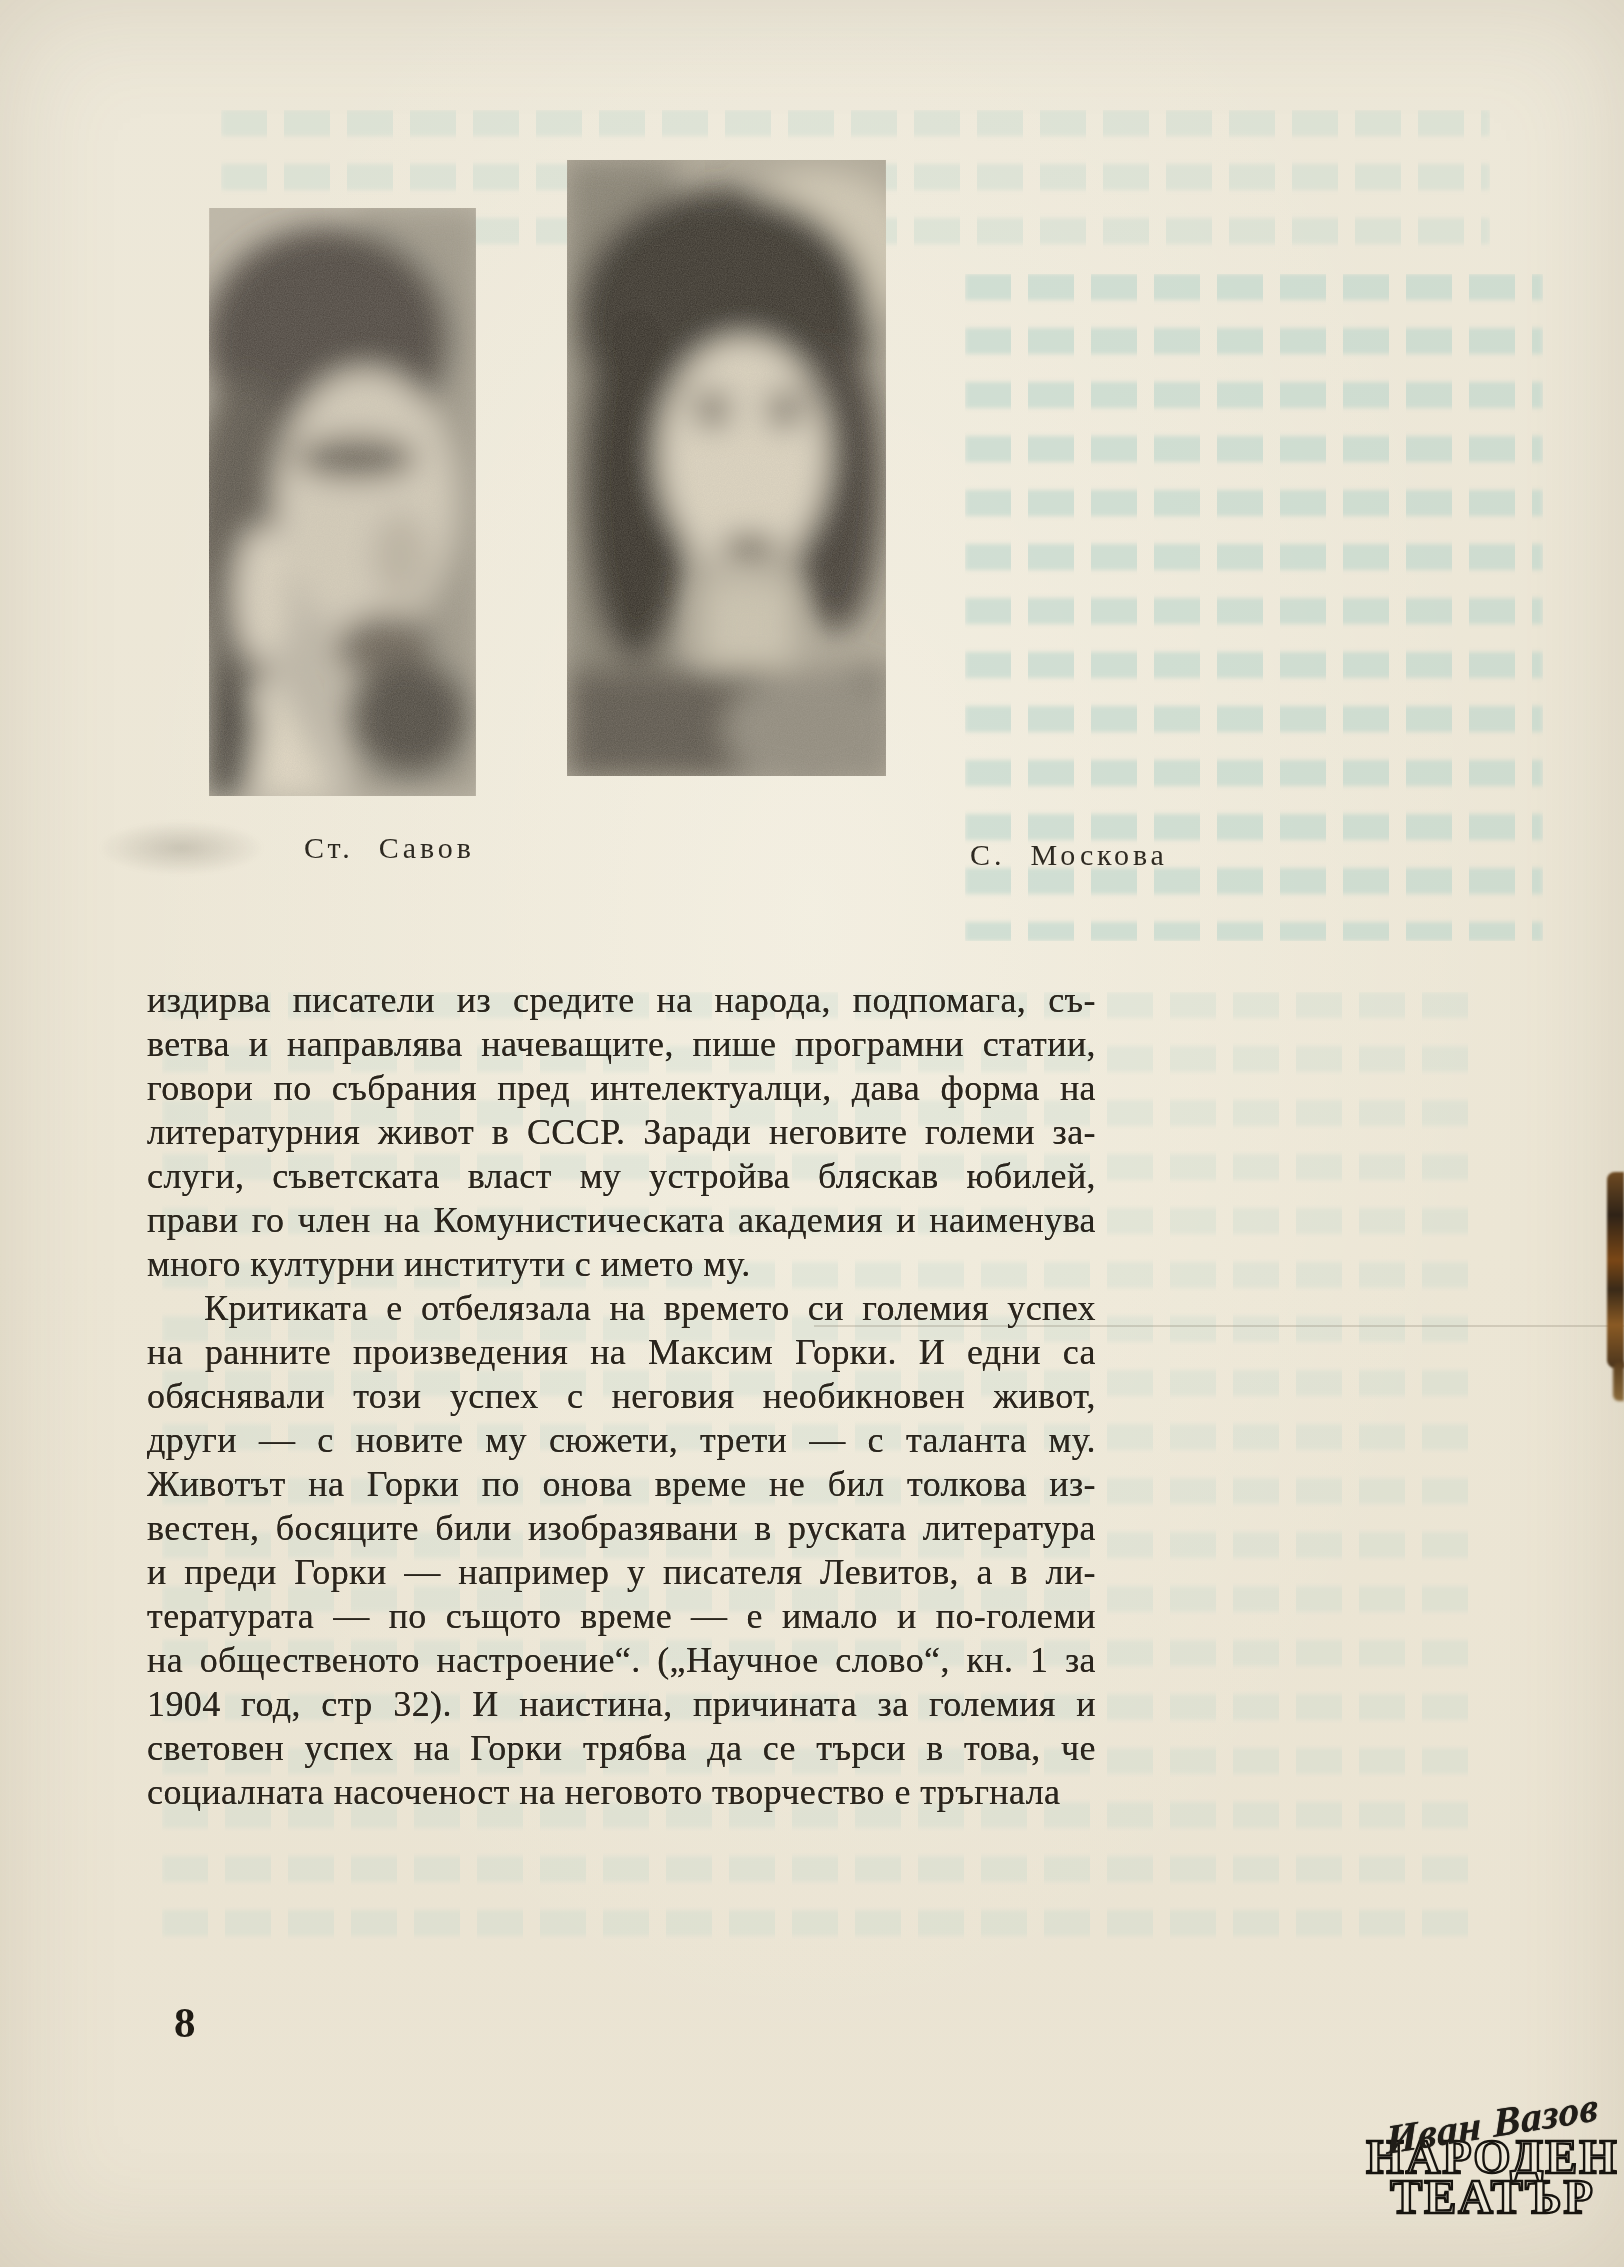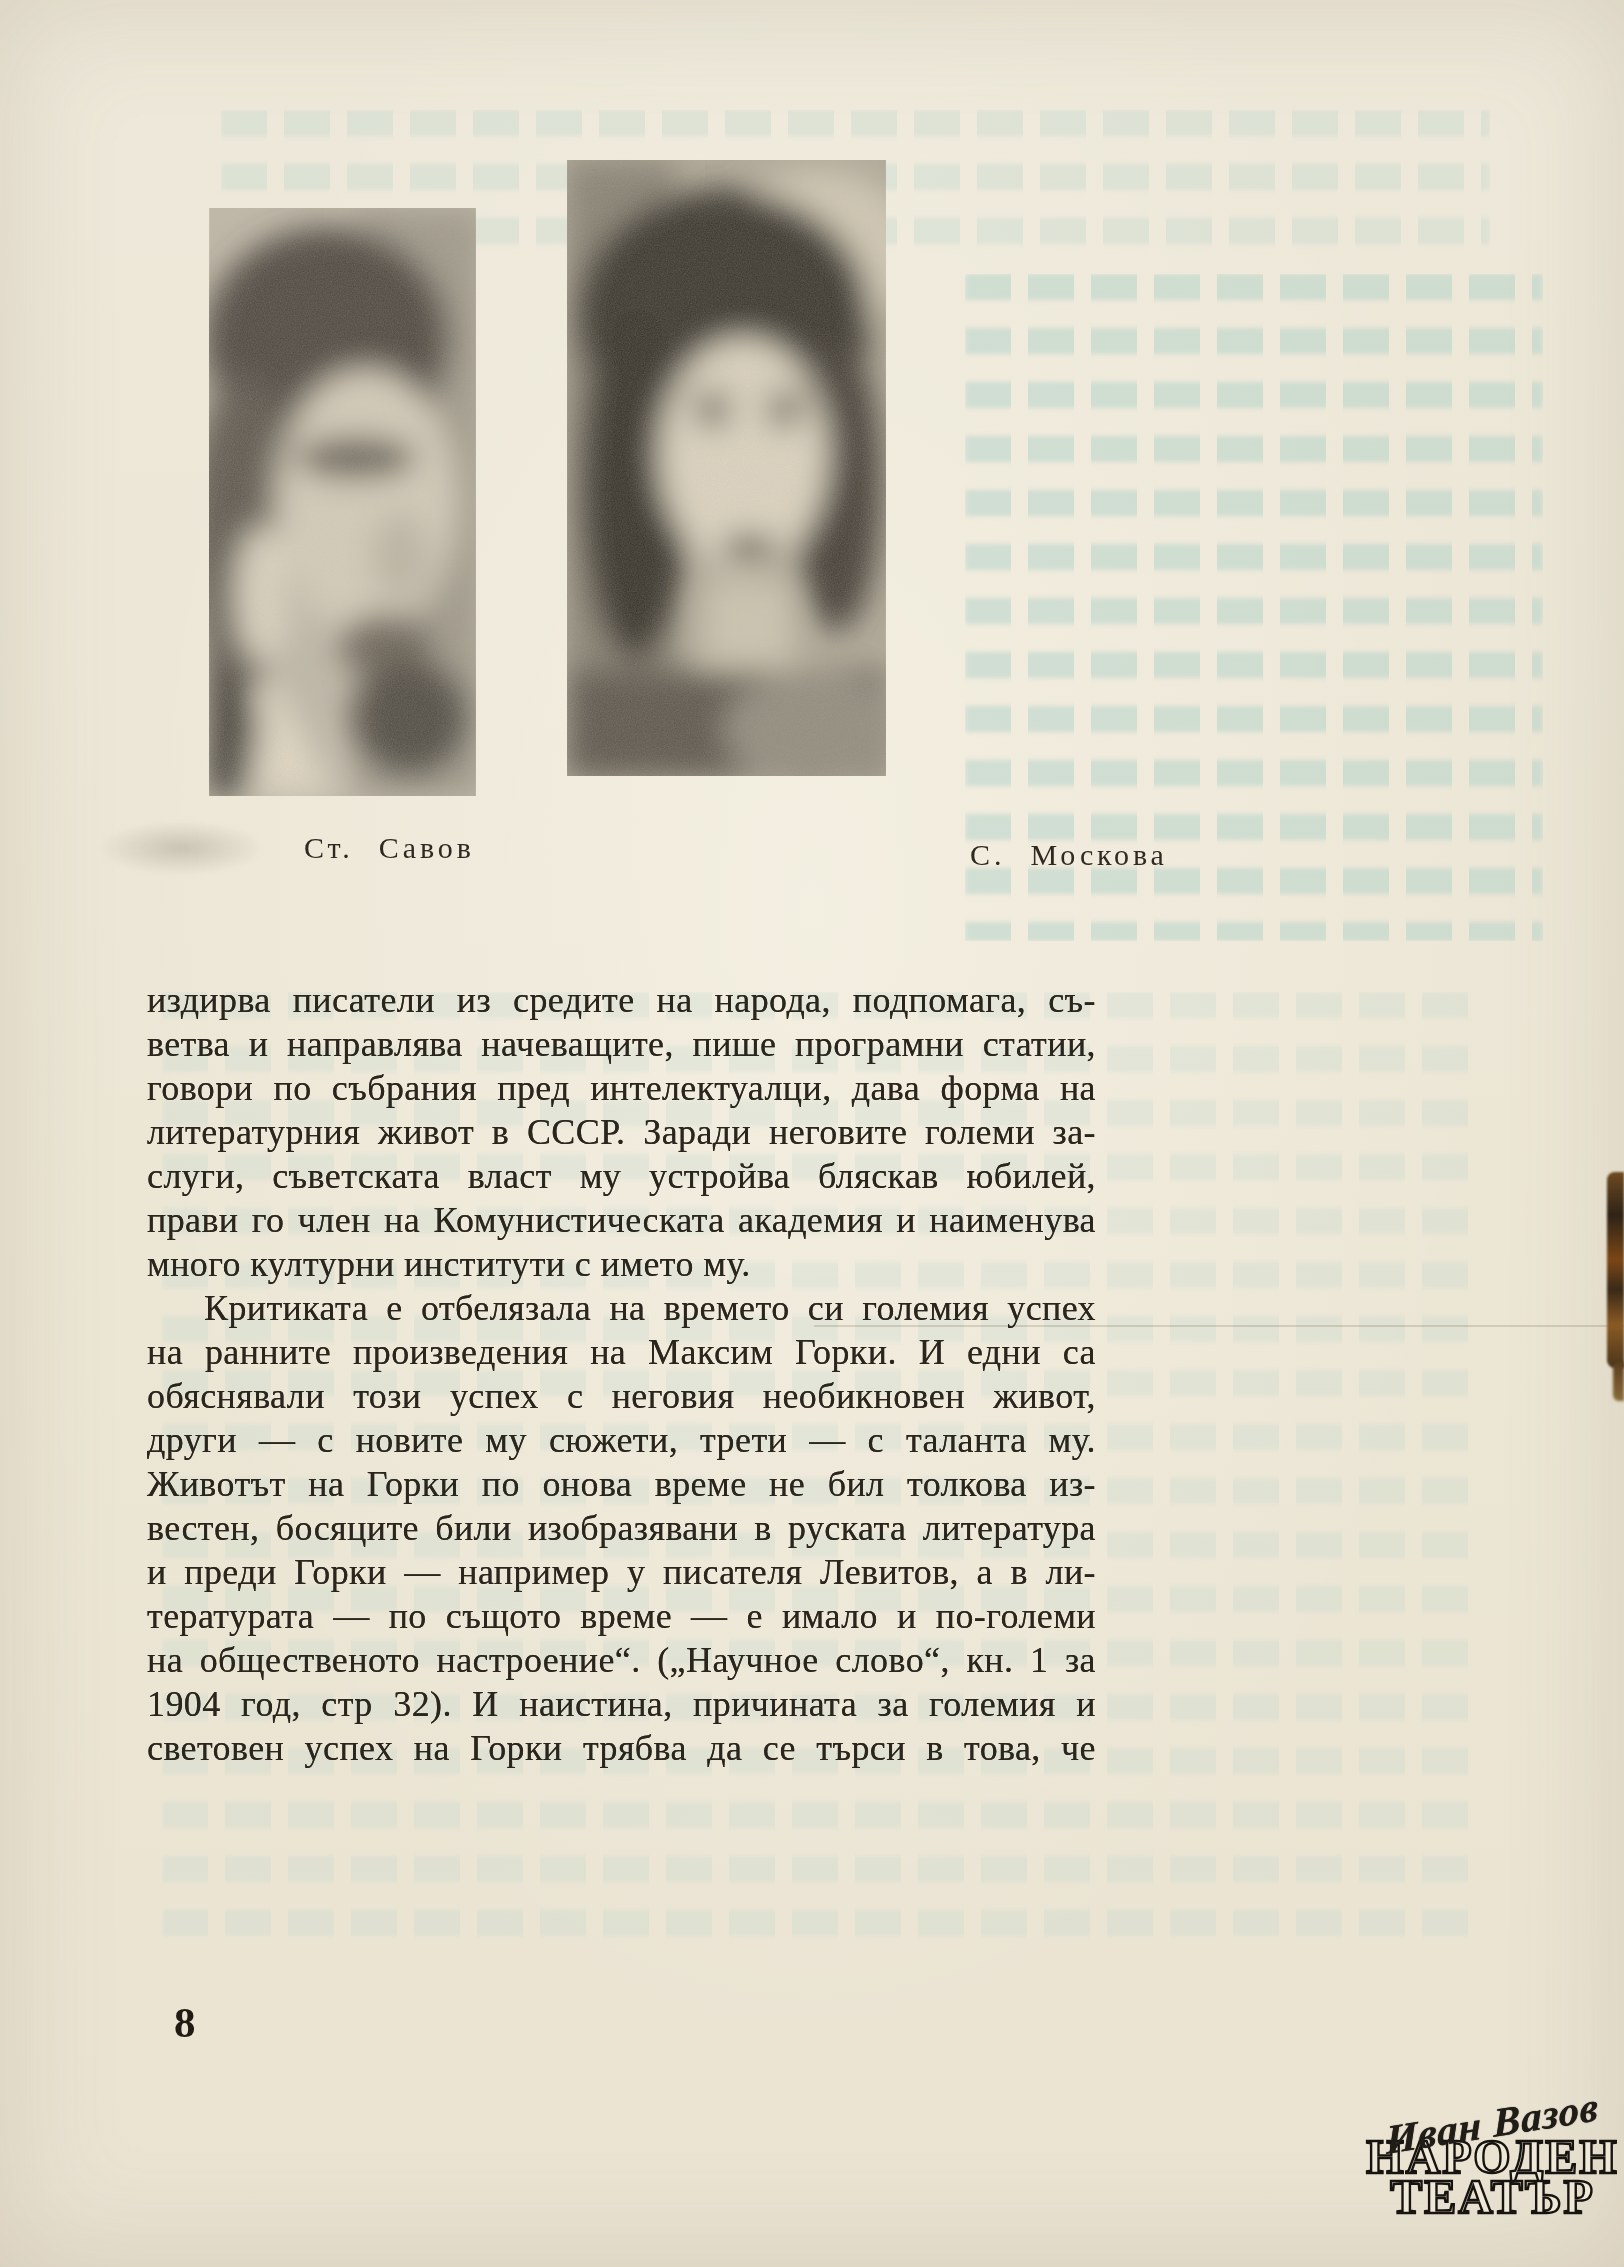--- a/index.html
+++ b/index.html
@@ -170,20 +170,21 @@
     <div class="bline">на ранните произведения на Максим Горки. И едни са</div>
     <div class="bline">обяснявали този успех с неговия необикновен живот,</div>
     <div class="bline">други — с новите му сюжети, трети — с таланта му.</div>
     <div class="bline">Животът на Горки по онова време не бил толкова из-</div>
     <div class="bline">вестен, босяците били изобразявани в руската литература</div>
     <div class="bline">и преди Горки — например у писателя Левитов, а в ли-</div>
     <div class="bline">тературата — по същото време — е имало и по-големи</div>
     <div class="bline">на общественото настроение“. („Научное слово“, кн. 1 за</div>
     <div class="bline">1904 год, стр 32). И наистина, причината за големия и</div>
     <div class="bline">световен успех на Горки трябва да се търси в това, че</div>
+    <div class="bline endline">социалната насоченост на неговото творчество е тръгнала</div>
   </div>
 
   <div id="pagenum">8</div>
 
   <div id="stamp">
     <span class="sig">Иван Вазов</span>
     <span class="word">НАРОДЕН</span>
     <span class="word">ТЕАТЪР</span>
   </div>
 

